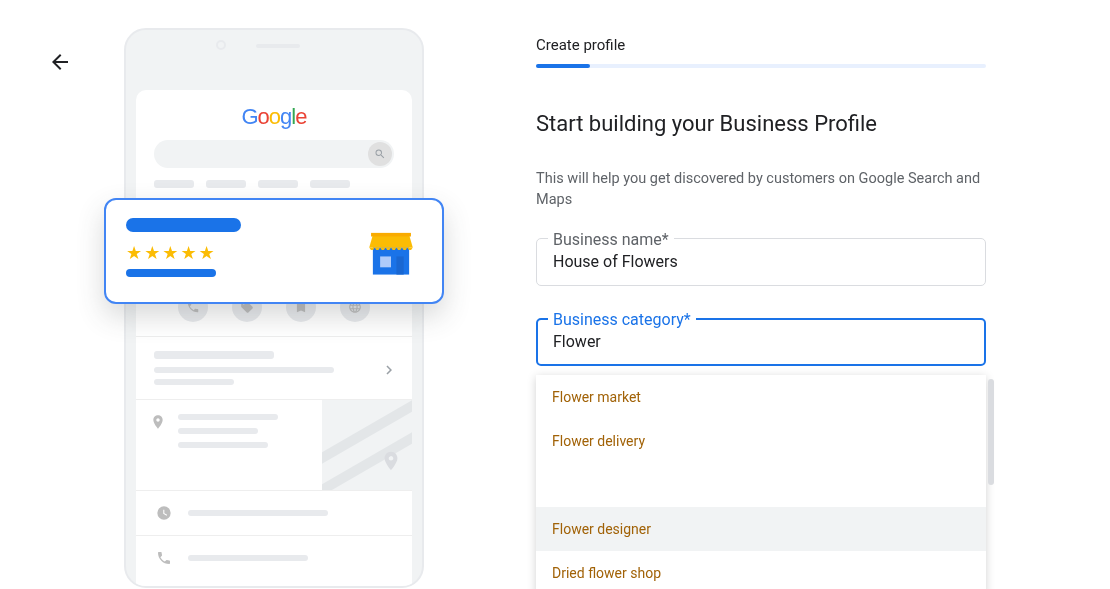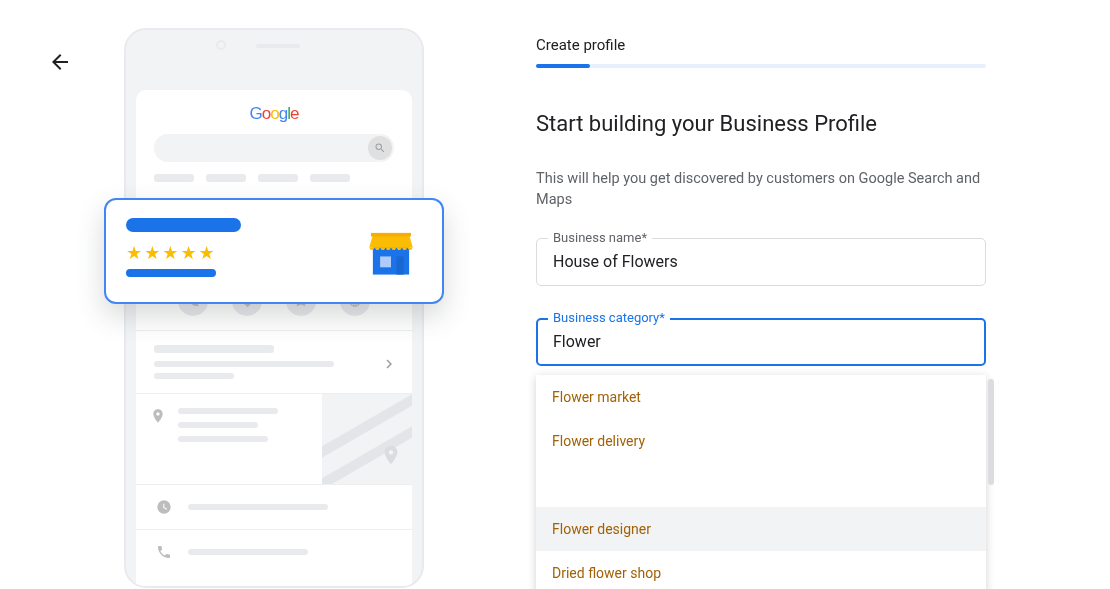--- a/index.html
+++ b/index.html
@@ -55,21 +55,21 @@
   }
   .phone-content {
     position: absolute;
     top: 60px; left: 10px; right: 10px; bottom: 0;
     background: #fff;
     border-radius: 10px 10px 0 0;
   }
   .google-logo {
     text-align: center;
     padding-top: 14px;
-    font-size: 17px;
+    font-size: 22px;
     font-weight: 500;
     letter-spacing: -1px;
     font-family: 'Product Sans', Arial, sans-serif;
   }
   .g-blue{color:#4285F4;} .g-red{color:#EA4335;} .g-yellow{color:#FBBC05;} .g-green{color:#34A853;}
   .fake-search {
     margin: 10px 18px 8px;
     height: 28px;
     border-radius: 14px;
     background: #f1f3f4;
@@ -156,21 +156,21 @@
   .field {
     position: relative;
     margin-top: 28px;
   }
   .field label {
     position: absolute;
     top: -8px;
     left: 12px;
     background: #fff;
     padding: 0 5px;
-    font-size: 13px;
+    font-size: 16px;
     color: #5f6368;
   }
   .field.focused label { color: #1a73e8; }
   .field input {
     width: 450px;
     height: 48px;
     border: 1px solid #dadce0;
     border-radius: 5px;
     padding: 0 16px;
     font-size: 16px;

